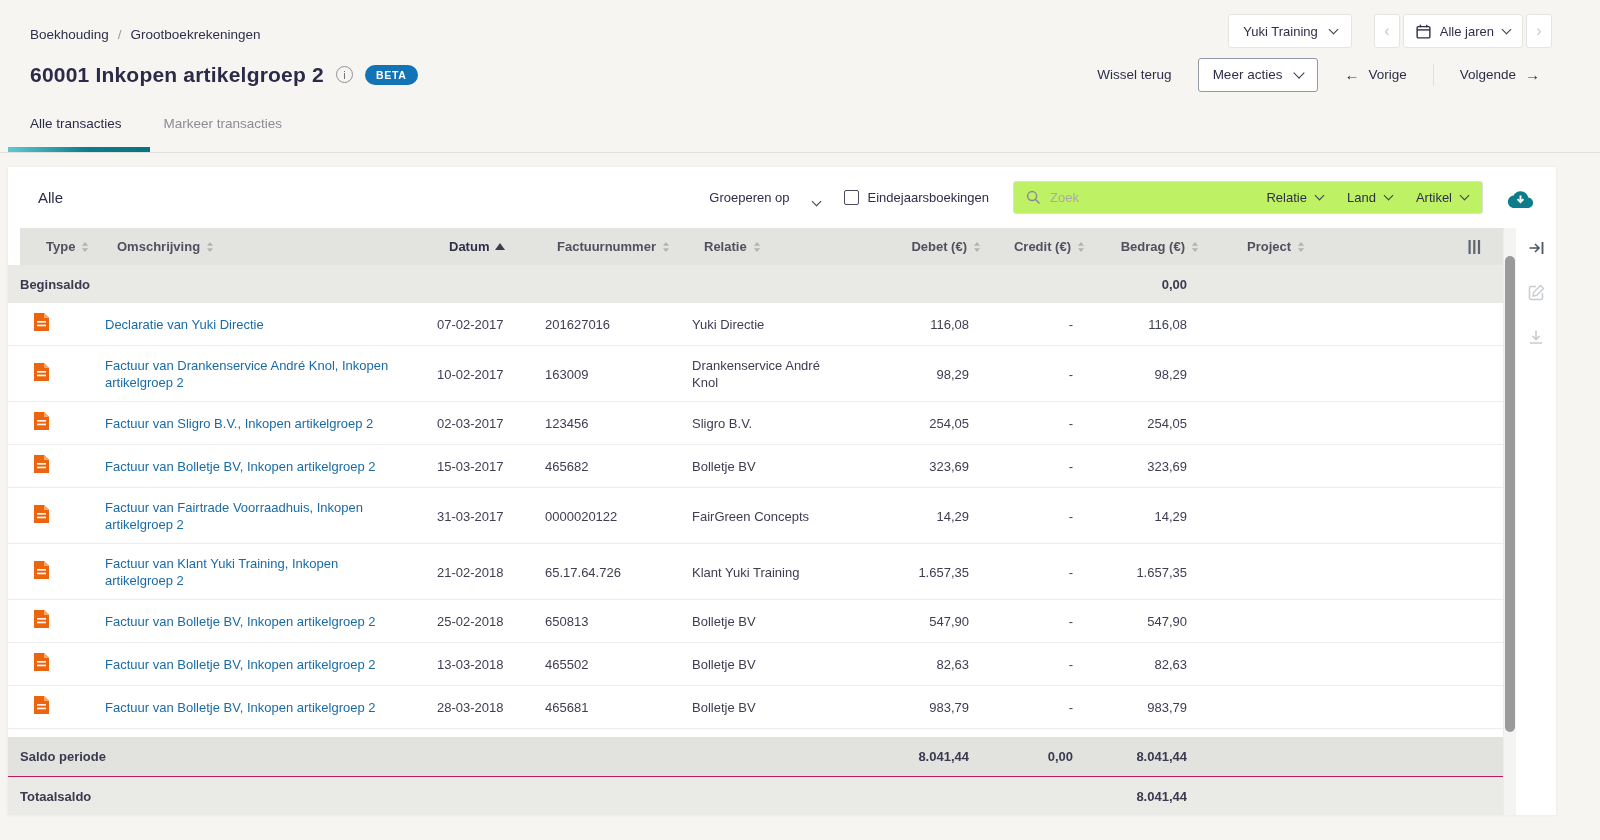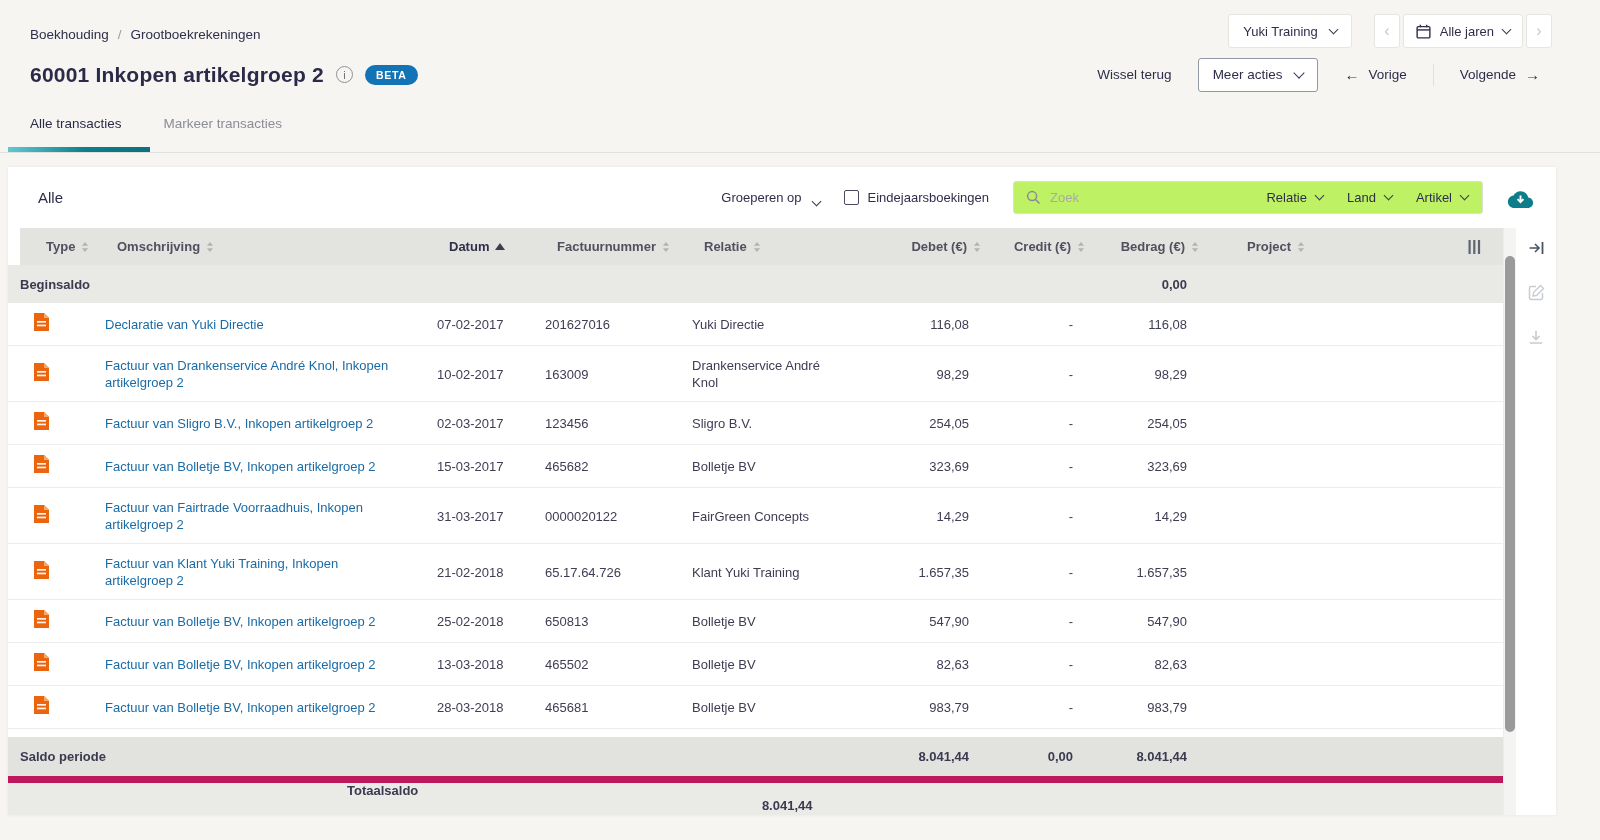--- a/index.html
+++ b/index.html
@@ -47,21 +47,21 @@
     background:linear-gradient(90deg,#5ec9d2 0%, #0d7d8b 55%, #0a7280 100%); }
   .divider { height:1px; background:#e2e1dd; }
 
   
   .card { margin:14px 44px 0 8px; height:648px; background:#fff; display:flex; flex-direction:column; box-shadow:0 0 3px rgba(0,0,0,.07); }
 
   
   .toolbar { height:61px; flex:none; display:flex; align-items:center; padding:0 22px 0 30px; }
   .toolbar-label { font-size:15px; color:#2b2b49; }
   .toolbar-right { margin-left:auto; display:flex; align-items:center; gap:24px; }
-  .group-by { display:flex; gap:11px; align-items:flex-end; font-size:13px; cursor:pointer; }
+  .group-by { display:flex; gap:23px; align-items:flex-end; font-size:13px; cursor:pointer; }
   .check-wrap { display:flex; gap:9px; align-items:center; font-size:13px; cursor:pointer; }
   .checkbox { width:15px; height:15px; border:1.6px solid #4a4a60; border-radius:2px; background:#fff; }
   .searchbox { width:470px; height:33px; border:1px solid #deddd8; border-radius:3px; display:flex; align-items:center; padding:0 12px; gap:9px; background:#bef264; }
   .searchbox input { border:none; outline:none; flex:1; min-width:30px; font-size:13px; font-family:inherit; color:#2e2e4a; background:transparent; }
   .searchbox input::placeholder { color:#a9a9a9; }
   .sb-filters { display:flex; gap:24px; padding-right:2px; }
   .sb-filter { display:flex; gap:9px; align-items:center; font-size:13px; cursor:pointer; white-space:nowrap; }
   .cloud-btn { cursor:pointer; display:flex; align-items:center; }
 
   
@@ -88,21 +88,21 @@
   
   .thead { height:37px; flex:none; background:#e3e3e0; display:flex; align-items:center; font-size:13px; font-weight:700; color:#50505f;margin-left:12px; }
   .hcell { display:flex; align-items:center; gap:6px; cursor:pointer; }
   .hcell.right { justify-content:flex-end; }
 
   
   .srow { display:flex; align-items:center; font-size:13px; font-weight:700; color:#3a3a50; flex:none; }
   .srow .slabel { width:841px; flex:none; padding-left:12px; }
   .row-begin   { height:38px; background:#e9e9e6; }
   .row-periode { height:39px; background:#e2e2df; }
-  .row-totaal  { height:39px; background:#eaeae7; border-top:7px solid #be185d;flex-direction:column; }
+  .row-totaal  { height:39px; background:#eaeae7; border-top:1px solid #be185d; }
 
   
   .tbody { flex:1; overflow:hidden; min-height:0; }
   .trow { display:flex; align-items:center; padding:11px 0 10px 0; border-bottom:1px solid #ededeb; font-size:13px; color:#3d3d53; min-height:40px; background:#fff; }
   .trow .cell { line-height:17px; }
   .trow .c-type { margin-top:-1px; }
   .link { color:#1a6ba5; cursor:pointer; text-decoration:none; line-height:17px; display:inline-block; }
 </style>
 </head>
 <body>

